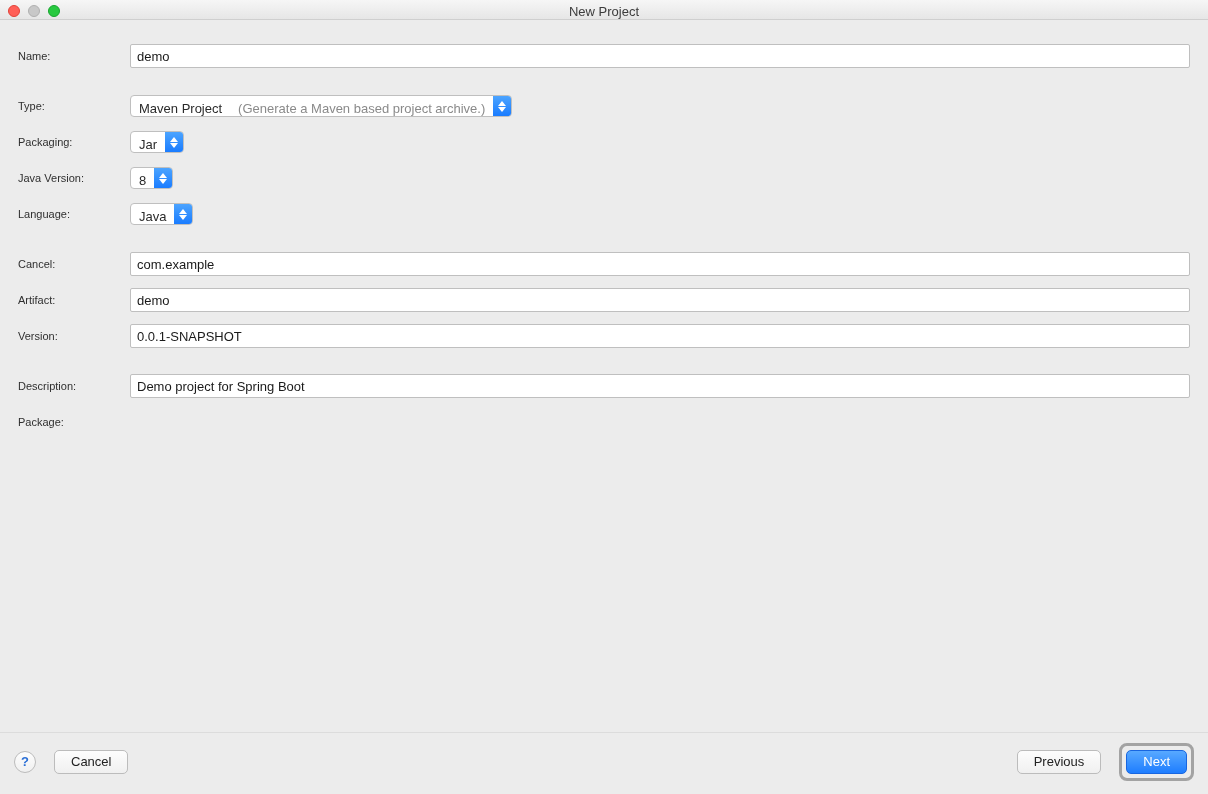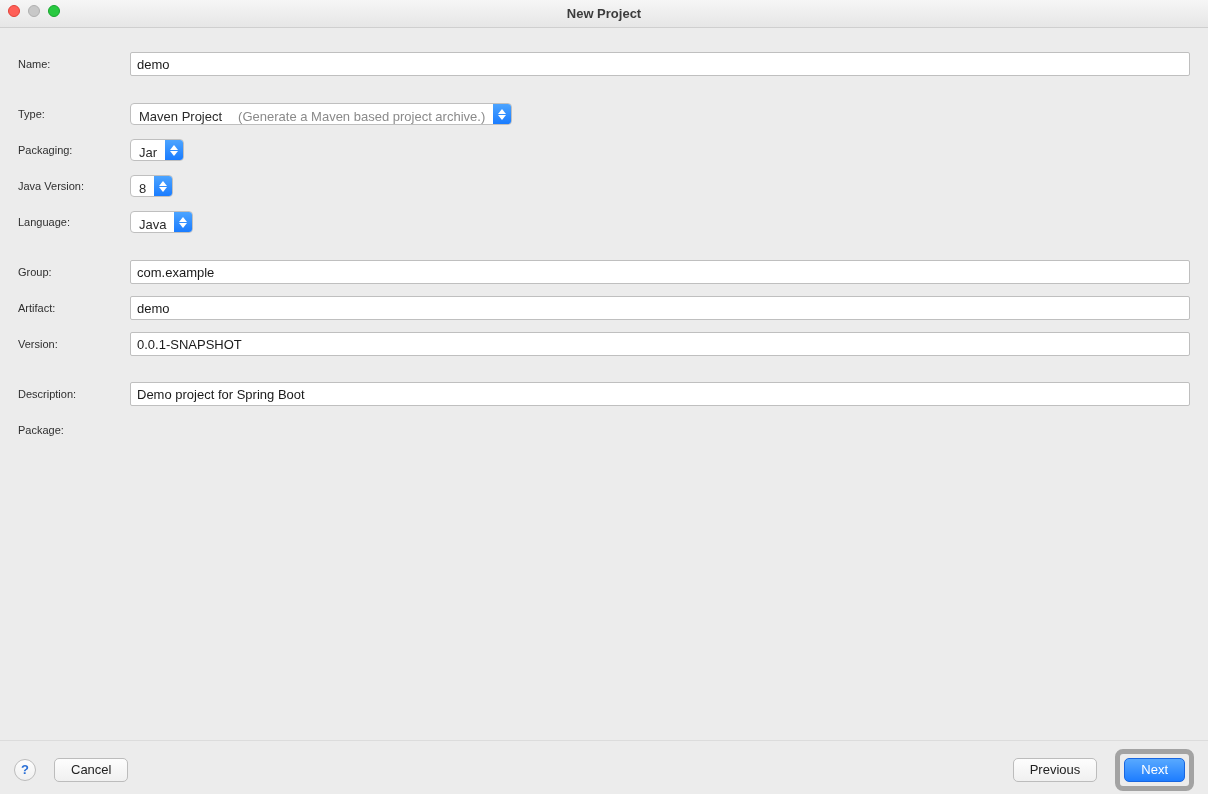--- a/index.html
+++ b/index.html
@@ -10,28 +10,27 @@
     body {
       font-family: -apple-system, "Helvetica Neue", Helvetica, Arial, sans-serif;
       font-size: 13px;
       background: #ececec;
       width: 1208px;
       height: 794px;
       overflow: hidden;
       color: #2a2a2a;
     }
     .titlebar {
-      height: 28px;
+      height: 20px;
       background: linear-gradient(#f6f6f6, #e6e6e6);
       border-bottom: 1px solid #cfcfcf;
       position: relative;
       display: flex;
-      align-items: center;
+      align-items: flex-end;
       justify-content: center;
-      font-weight: bold;
     }
     .traffic-lights {
       position: absolute;
       left: 8px;
       top: 5px;
       display: flex;
       gap: 8px;
     }
     .tl {
       width: 12px;
@@ -142,21 +141,21 @@
       align-items: center;
       justify-content: center;
     }
     .btn-primary {
       background: linear-gradient(#58a9ff, #1e7dff);
       border: 1px solid #1866e0;
       color: #fff;
       font-weight: 500;
     }
     .highlight-box {
-      border: 5px solid #a3a3a3;
+      border: 3px solid #a3a3a3;
       border-radius: 8px;
       padding: 4px;
       display: inline-flex;
       text-align: center;
     }
   </style>
 </head>
 <body>
 
 <div class="titlebar">
@@ -252,21 +251,21 @@
               <polygon points="0,0 8,0 4,5" fill="#fff"></polygon>
             </svg>
         </div>
       </div>
     </div>
   </div>
 
   <div class="spacer-row"></div>
 
   <div class="row">
-    <div class="label">Group:</div>
+    <div class="label">Cancel:</div>
     <div class="field">
       <input class="text-input" value="com.example" style="">
     </div>
   </div>
 
   <div class="row">
     <div class="label">Artifact:</div>
     <div class="field">
       <input class="text-input" value="demo" style="">
     </div>

